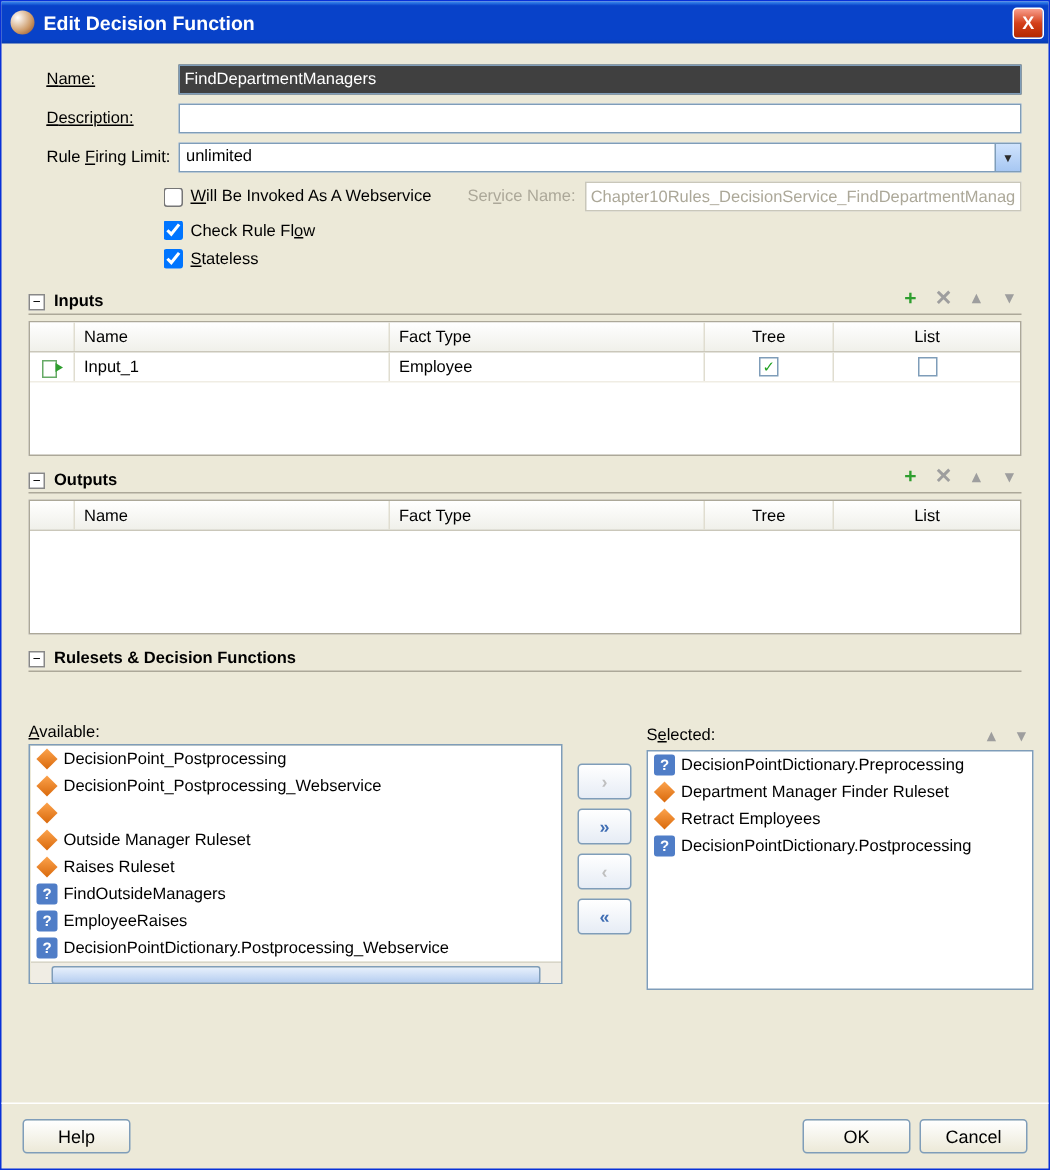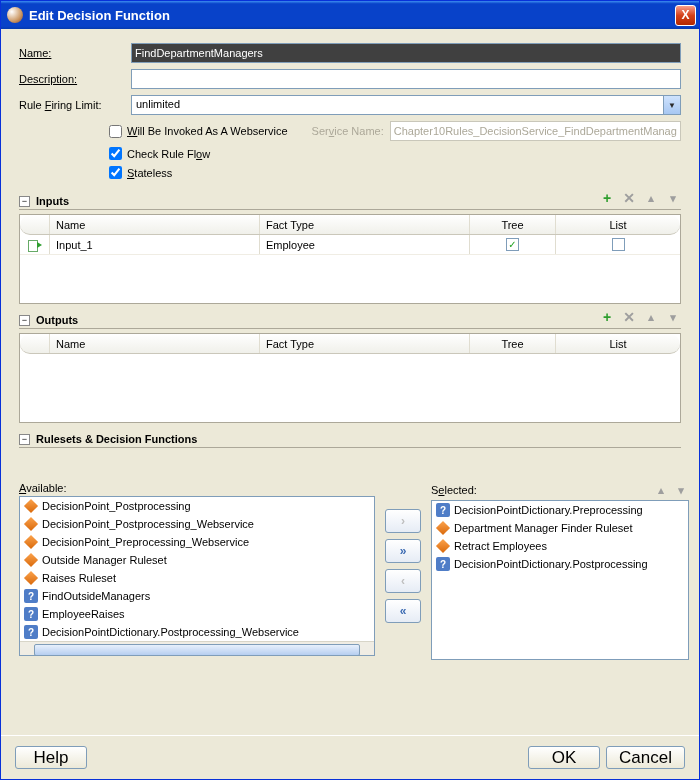--- a/index.html
+++ b/index.html
@@ -52,23 +52,24 @@
     display: flex;
     flex-direction: column;
     overflow: hidden;
   }
   .form-row {
     display: flex;
     align-items: center;
     margin-bottom: 6px;
   }
   .form-label {
-    width: 112px;
+    width: 88px;
     text-decoration: underline;
     text-decoration-style: solid;
+    margin-left: 12px;
   }
   .form-label.nol { text-decoration: none; }
   .mn { position: relative; }
   .mn .u { text-decoration: underline; }
   input.txt, select.sel {
     font-family: inherit;
     font-size: 11px;
     height: 20px;
     border: 1px solid #7f9db9;
     padding: 1px 3px;
@@ -144,21 +145,20 @@
     display:flex;flex-direction:column;
   }
   .grid-head, .grid-row {
     display:flex;
     height:20px;
     align-items:center;
   }
   .grid-head {
     background: linear-gradient(to bottom,#fff,#f0f0ea);
     border-bottom:1px solid #cac7ba;
-    border-radius:10px;
   }
   .grid-head .col, .grid-row .col {
     border-right:1px solid #e0ddd0;
     padding:0 6px;
     height:100%;
     display:flex;align-items:center;
   }
   .col-ic { width:30px; justify-content:center; padding:0; }
   .col-name { width:210px; }
   .col-type { width:210px; }
@@ -226,21 +226,21 @@
 
   .footer {
     border-top:1px solid #fff;
     padding:10px 14px;
     display:flex;align-items:center;
   }
   .footer .help-btn, .footer .ok-btn, .footer .cancel-btn {
     height:23px;min-width:72px;
     border:1px solid #7f9db9;border-radius:3px;
     background:linear-gradient(to bottom,#fff,#ece9d8);
-    font-family:inherit;font-size:17px;cursor:pointer;
+    font-family:inherit;font-size:12px;cursor:pointer;
     padding:0 12px;
   }
   .footer .spacer { flex:1; }
   .footer .ok-btn { margin-right:6px; }
 
   .in-icon {
     width:14px;height:12px;position:relative;
   }
   .in-icon::before {
     content:"";position:absolute;left:0;top:1px;width:8px;height:10px;
@@ -407,21 +407,20 @@
               <div class="list-item">
                 <div class="li-icon">
                   <div class="ic-orange"></div>
                 </div>
                 <span>DecisionPoint_Postprocessing_Webservice</span>
               </div>
               <div class="list-item">
                 <div class="li-icon">
                   <div class="ic-orange"></div>
                 </div>
-                <span>DecisionPoint_Preprocessing_Webservice</span>
               </div>
               <div class="list-item">
                 <div class="li-icon">
                   <div class="ic-orange"></div>
                 </div>
                 <span>Outside Manager Ruleset</span>
               </div>
               <div class="list-item">
                 <div class="li-icon">
                   <div class="ic-orange"></div>

